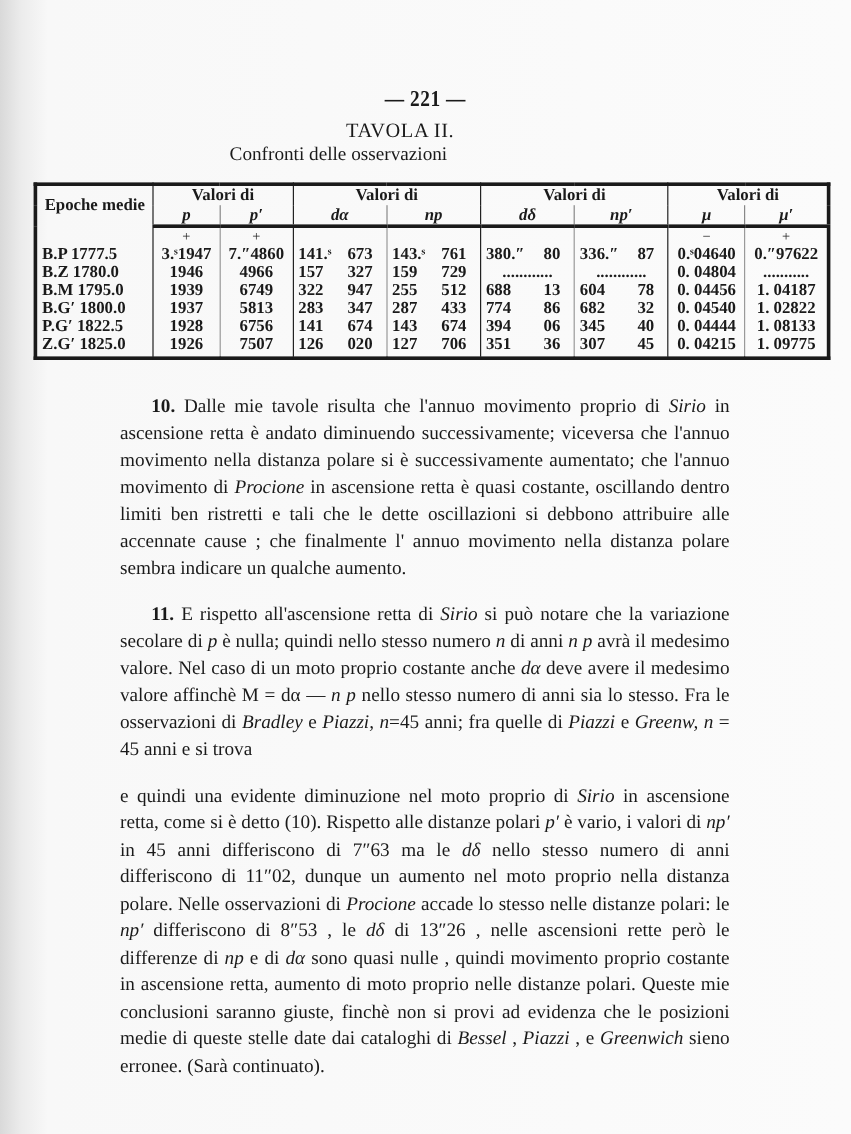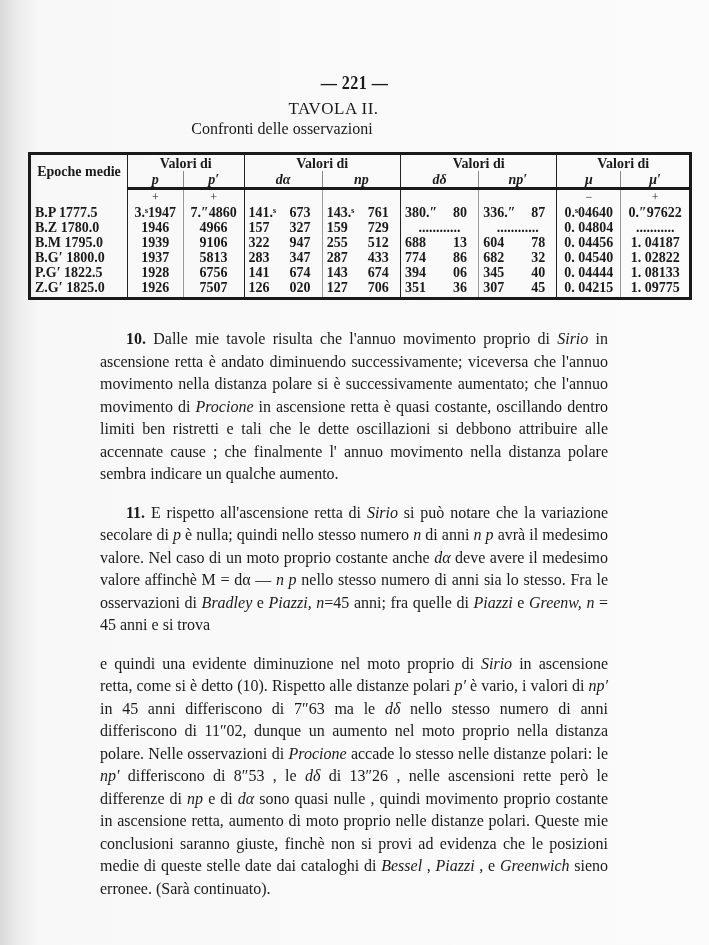--- a/index.html
+++ b/index.html
@@ -121,21 +121,21 @@
         <td class="split light"><span class="a">157</span><span class="b">327</span></td>
         <td class="split sep"><span class="a">159</span><span class="b">729</span></td>
         <td class="dots light">............</td>
         <td class="dots sep">............</td>
         <td class="num light">0. 04804</td>
         <td class="num">...........</td>
       </tr>
       <tr>
         <td class="epoch">B.M 1795.0</td>
         <td class="num light">1939</td>
-        <td class="num sep">9106</td>
+        <td class="num sep">6749</td>
         <td class="split light"><span class="a">322</span><span class="b">947</span></td>
         <td class="split sep"><span class="a">255</span><span class="b">512</span></td>
         <td class="split light"><span class="a">688</span><span class="b">13</span></td>
         <td class="split sep"><span class="a">604</span><span class="b">78</span></td>
         <td class="num light">0. 04456</td>
         <td class="num">1. 04187</td>
       </tr>
       <tr>
         <td class="epoch">B.G′ 1800.0</td>
         <td class="num light">1937</td>

